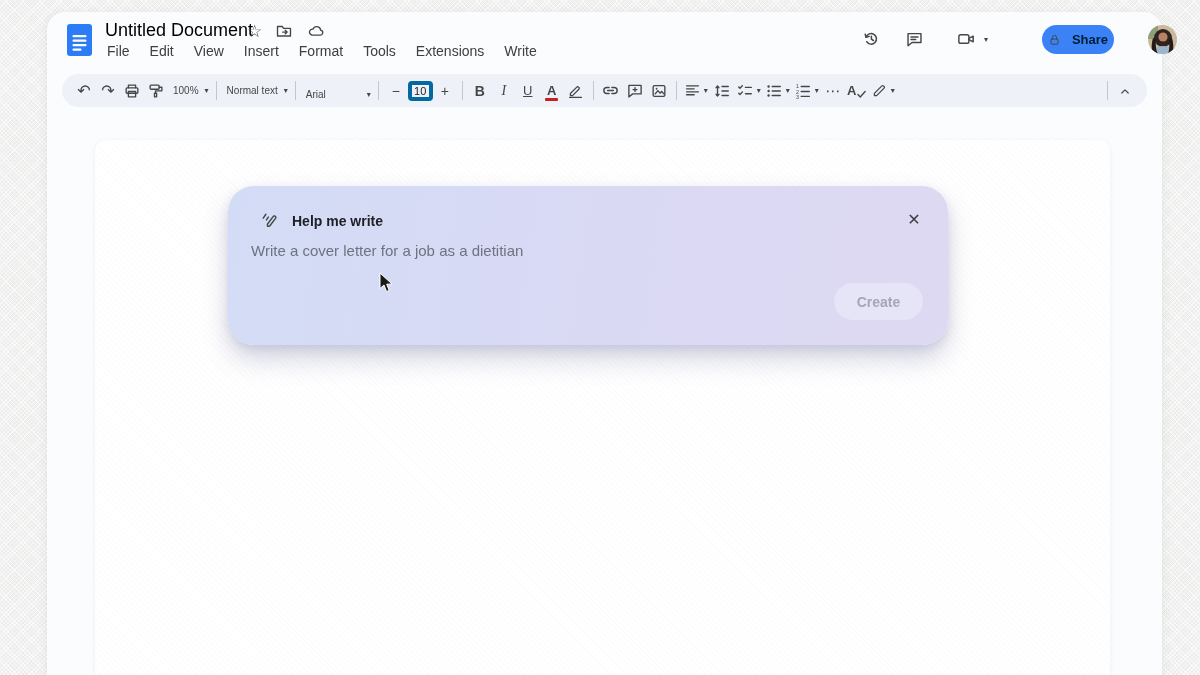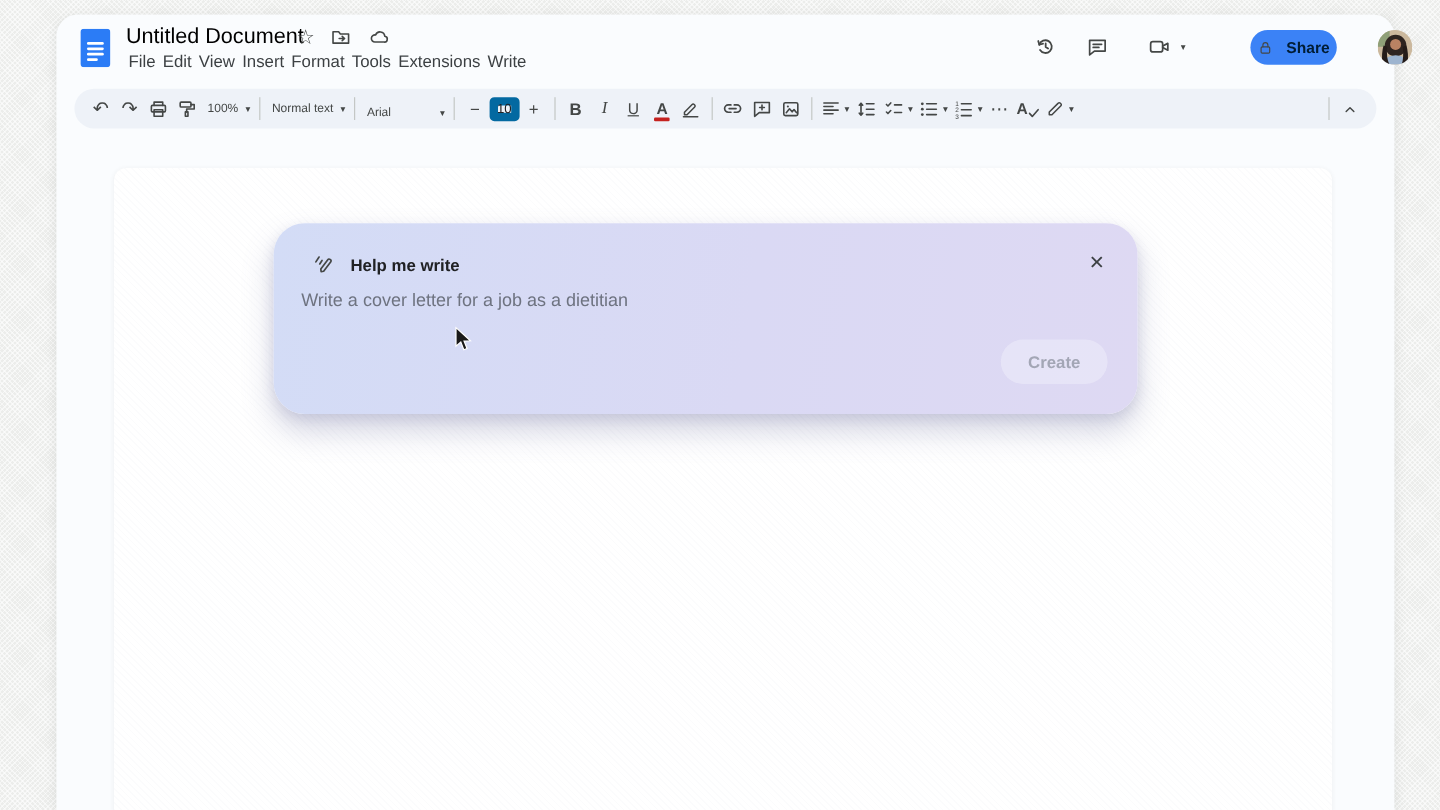--- a/index.html
+++ b/index.html
@@ -19,21 +19,21 @@
     box-shadow:0 2px 10px rgba(60,64,67,.10);
   }
   
   .docs-icon { position:absolute; left:20px; top:12px; width:25px; height:32px; }
   .doc-title {
     position:absolute; left:58px; top:8px; font-size:18px; color:#000000;
     white-space:nowrap;
   }
   .title-icons { position:absolute; left:200px; top:9px; display:flex; gap:13px; align-items:center; height:20px;}
   .glyph-btn { font-size:15px; color:#444746; line-height:1; cursor:default; }
-  .menu-row { position:absolute; left:57px; top:30px; display:flex; }
+  .menu-row { position:absolute; left:57px; top:30px; display:flex; gap:14px; }
   .menu-item { font-size:14px; color:#3c4043; padding:1px 3px; border-radius:4px; }
   .hdr-right { position:absolute; right:0; top:0; width:400px; height:56px; }
   .icon-btn { position:absolute; width:26px; height:26px; display:flex; align-items:center; justify-content:center; border-radius:50%; }
   .share-btn {
     position:absolute; left:280px; top:13px; height:29px; width:72px;
     background:#3b82f6; color:#001d35; border-radius:15px;
     display:flex; align-items:center; justify-content:center; gap:11px;
     font-size:13px; font-weight:600;
   }
   .avatar { position:absolute; left:386px; top:13px; width:29px; height:29px; border-radius:50%; overflow:hidden; }
@@ -44,21 +44,21 @@
     display:flex; align-items:center; padding:0 10px;
   }
   .tb-btn { height:26px; min-width:24px; padding:0 2px; display:flex; align-items:center; justify-content:center; gap:3px; border-radius:4px; color:#444746; }
   .tb-sep { width:1px; height:19px; background:#c4c7c5; margin:0 5px; flex:none; }
   .tb-text { font-size:10px; color:#444746; white-space:nowrap; padding:0 3px; }
   .caret { font-size:8px; color:#444746; line-height:1; }
   .bolder { font-weight:700; font-size:14px; }
   .ital { font-style:italic; font-family:"Liberation Serif", serif; font-size:14px; }
   .undl { text-decoration:underline; font-size:13px; }
   .size-box {
-    width:25px; height:20px; border:7px solid #0369a1; border-radius:4px;
+    width:25px; height:20px; border:4px solid #0369a1; border-radius:4px;
     display:flex; align-items:center; justify-content:center; font-size:11px; color:#202124;
   }
   .acolor { position:relative; font-size:13px; font-weight:600; line-height:1; }
   .acolor::after { content:""; position:absolute; left:-2px; right:-2px; bottom:-4px; height:3px; background:#c5221f; border-radius:1px; }
   .spellA { position:relative; font-size:13px; font-weight:600; }
   .collapse { margin-left:auto; }
   
   .page {
     position:absolute; left:48px; top:128px; width:1015px; height:535px;
     background:#ffffff; border-radius:10px 10px 0 0;

